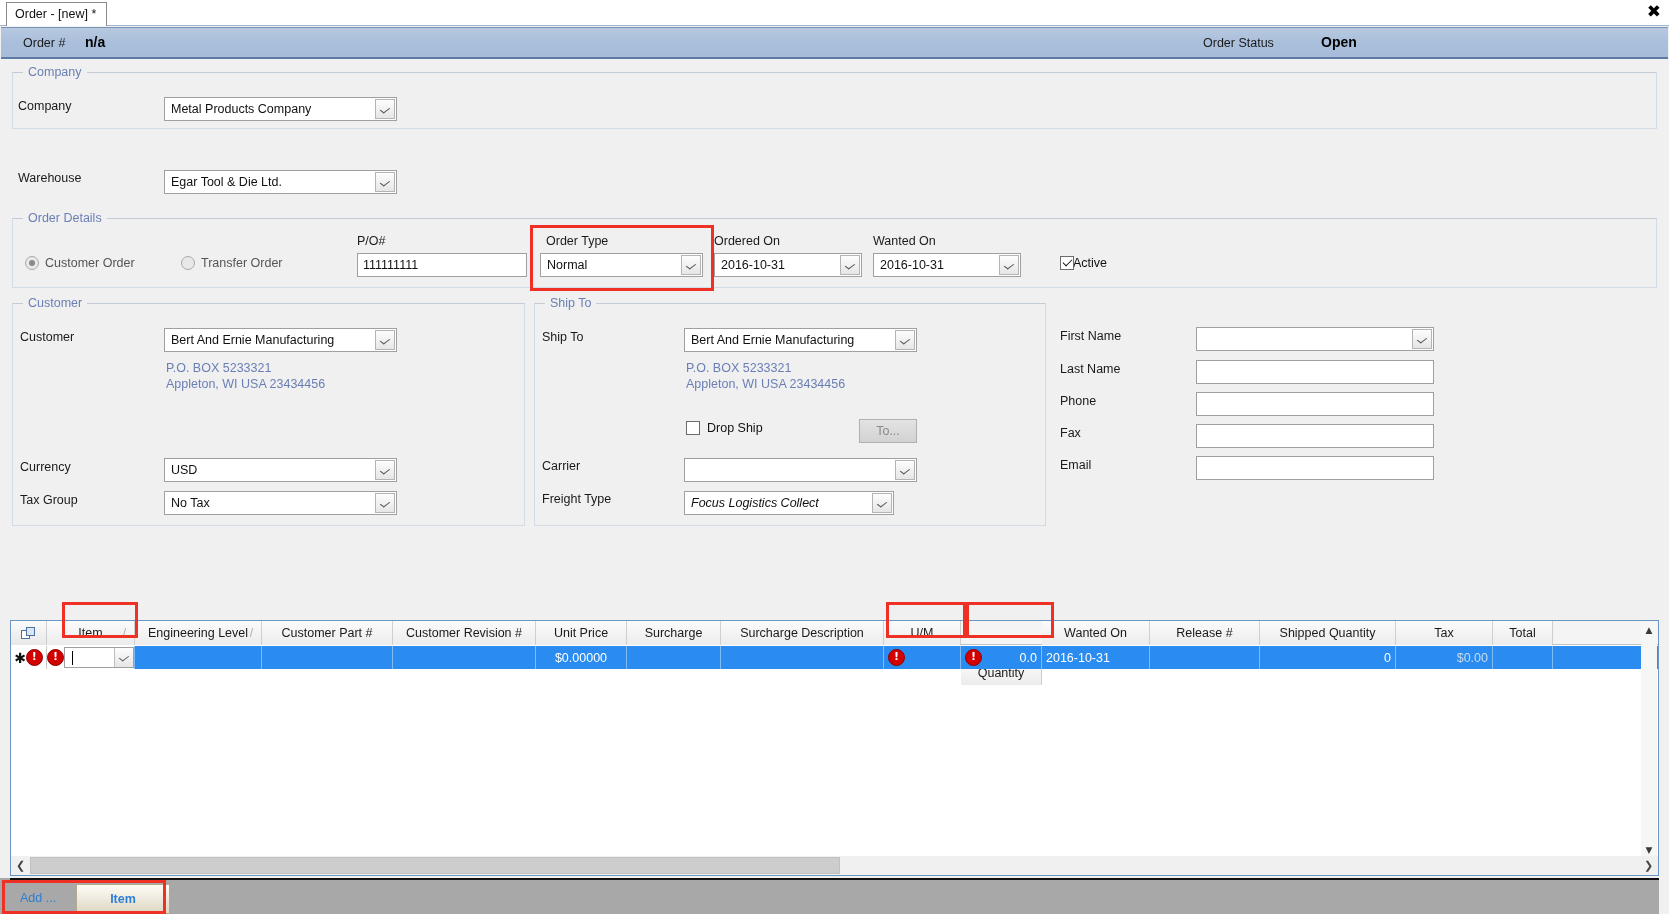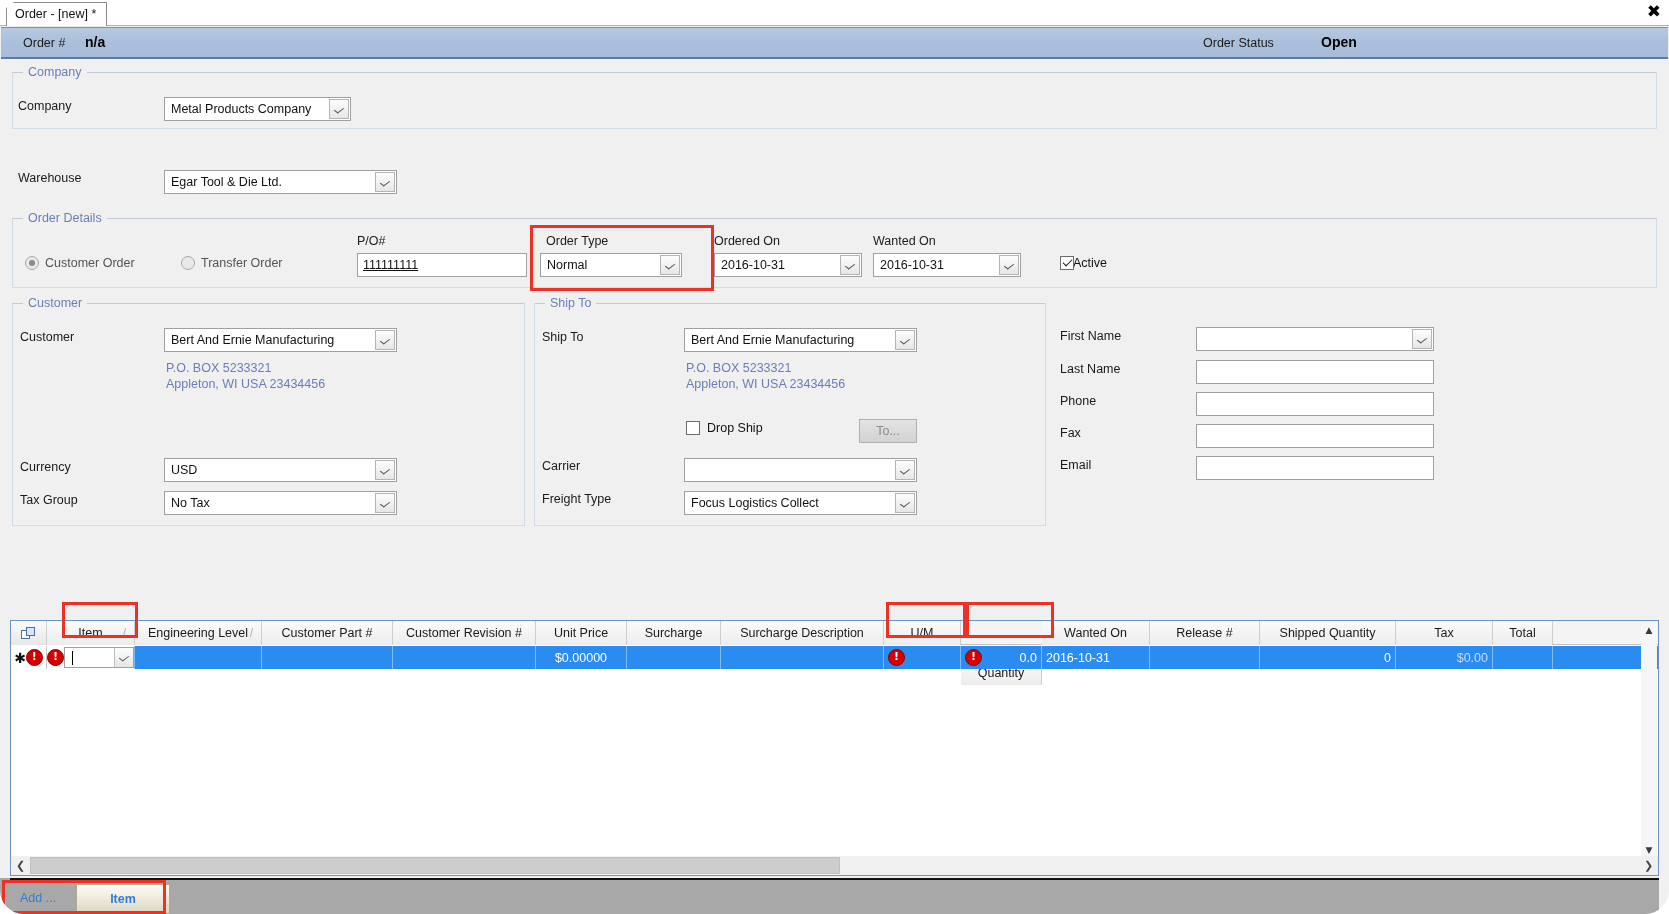--- a/index.html
+++ b/index.html
@@ -13,21 +13,20 @@
     color: #000;
     -webkit-font-smoothing: antialiased;
   }
   #app {
     position: relative;
     width: 1669px;
     height: 914px;
     overflow: hidden;
     background: #f0f0f0;
     box-sizing: border-box;
-    border-radius: 24px;
   }
 
   
   .tabstrip {
     position: absolute;
     left: 0; top: 0;
     width: 1669px; height: 26px;
     background: #ffffff;
     border-bottom: 1px solid #9fb6cd;
     box-sizing: border-box;
@@ -510,42 +509,42 @@
     <div class="lbl" style="left:22px;">Order #</div>
     <div class="val" style="left:84px;">n/a</div>
     <div class="lbl" style="left:1202px;">Order Status</div>
     <div class="val" style="left:1320px;">Open</div>
   </div>
 
   <div class="group" style="left:12px; top:72px; width:1645px; height:57px;">
     <div class="legend">Company</div>
   </div>
   <div class="flat-label" style="left:18px; top:99px;">Company</div>
-  <div class="combo" style="left:164px; top:97px; width:187px;align-items:center;">
+  <div class="combo" style="left:164px; top:97px; width:233px;align-items:center;">
     <span class="txt">Metal Products Company</span>
     <span class="arrow"></span>
   </div>
 
   <div class="flat-label" style="left:18px; top:171px;">Warehouse</div>
   <div class="combo" style="left:164px; top:170px; width:233px;">
     <span class="txt">Egar Tool &amp; Die Ltd.</span>
     <span class="arrow"></span>
   </div>
 
   <div class="group" style="left:12px; top:218px; width:1645px; height:70px;">
     <div class="legend">Order Details</div>
   </div>
   <div class="radio sel" style="left:25px; top:256px;"><span>Customer Order</span></div>
   <div class="radio" style="left:181px; top:256px;"><span>Transfer Order</span></div>
 
   <div class="flat-label" style="left:357px; top:234px;">P/O#</div>
-  <div class="textbox" style="left:357px; top:253px; width:170px;text-decoration:underline;">111111111</div>
+  <div class="textbox" style="left:357px; top:253px; width:170px;">111111111</div>
 
   <div class="flat-label" style="left:546px; top:234px;">Order Type</div>
-  <div class="combo" style="left:540px; top:253px; width:142px;">
+  <div class="combo" style="left:540px; top:253px; width:163px;">
     <span class="txt">Normal</span>
     <span class="arrow"></span>
   </div>
 
   <div class="flat-label" style="left:714px; top:234px;">Ordered On</div>
   <div class="combo" style="left:714px; top:253px; width:148px;">
     <span class="txt">2016-10-31</span>
     <span class="arrow"></span>
   </div>
 
@@ -592,21 +591,21 @@
 
   <div class="chk" style="left:686px; top:421px;"><span>Drop Ship</span></div>
   <div class="btn-gray" style="left:859px; top:419px; width:58px; height:24px; line-height:22px;">To...</div>
 
   <div class="flat-label" style="left:542px; top:459px;">Carrier</div>
   <div class="combo" style="left:684px; top:458px; width:233px;">
     <span class="txt"></span>
     <span class="arrow"></span>
   </div>
   <div class="flat-label" style="left:542px; top:492px;">Freight Type</div>
-  <div class="combo" style="left:684px; top:491px; width:233px;">
+  <div class="combo" style="left:684px; top:491px; width:210px;font-style:italic;">
     <span class="txt">Focus Logistics Collect</span>
     <span class="arrow"></span>
   </div>
 
   <div class="flat-label" style="left:1060px; top:329px;">First Name</div>
   <div class="combo" style="left:1196px; top:327px; width:238px;">
     <span class="txt"></span>
     <span class="arrow"></span>
   </div>
   <div class="flat-label" style="left:1060px; top:362px;">Last Name</div>

